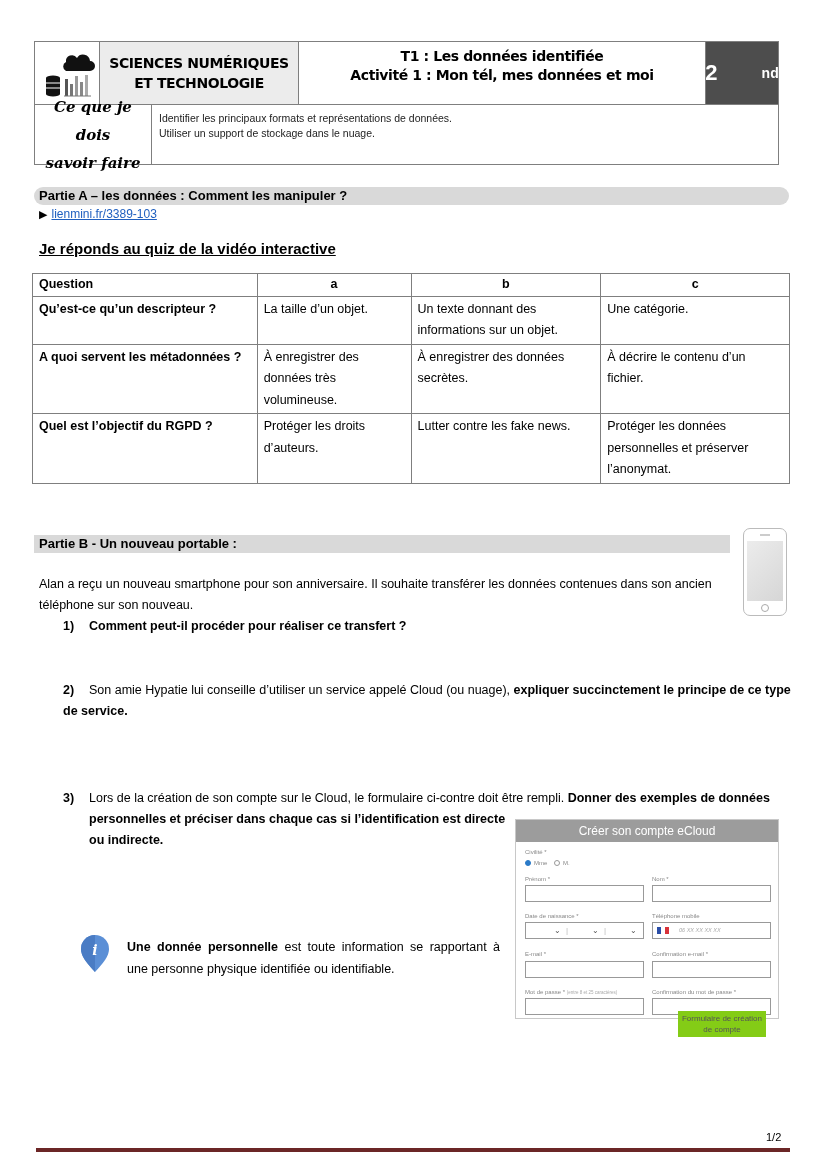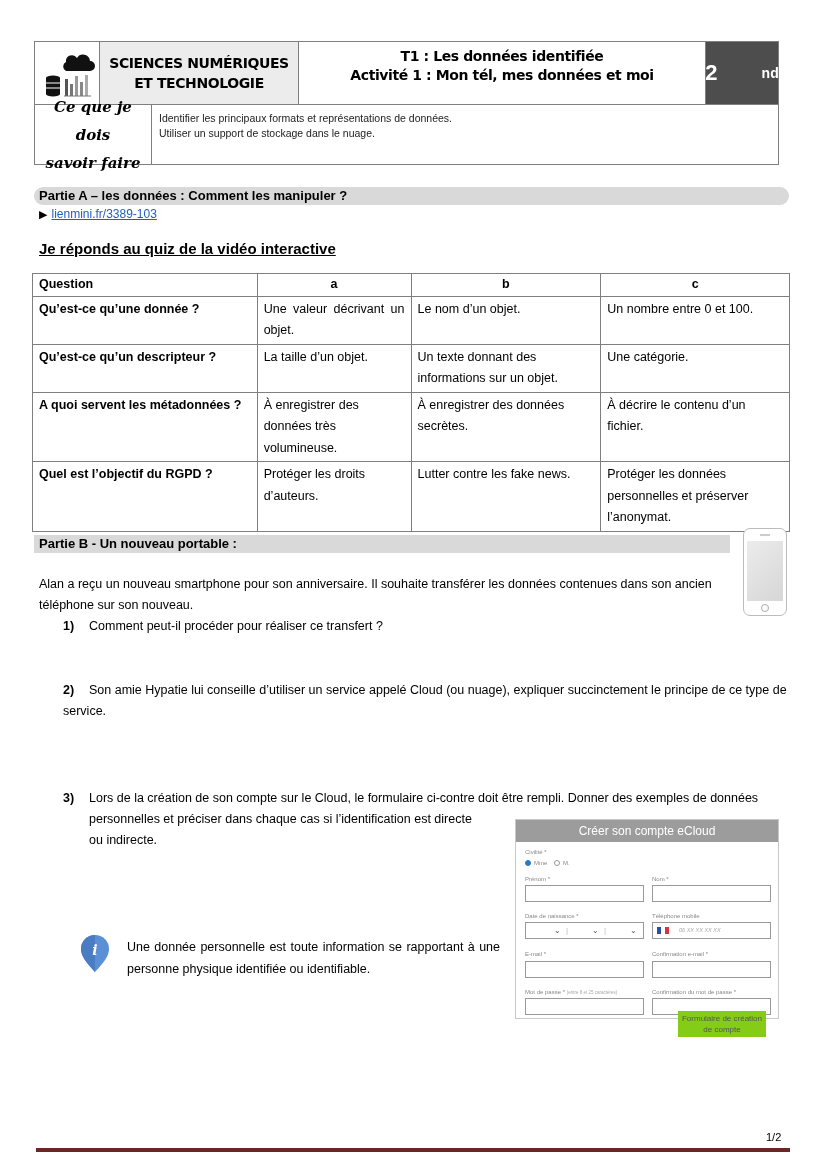--- a/index.html
+++ b/index.html
@@ -34,21 +34,21 @@
   .col-q { width: 225px; } .col-a { width: 154px; } .col-b { width: 190px; } .col-c { width: 189px; }
 
   
   .phone { position: absolute; left: 743px; top: 528px; width: 44px; height: 88px; border: 1px solid #bbb; border-radius: 7px; background: #fff; }
   .phone .screen { position: absolute; left: 3px; top: 12px; right: 3px; bottom: 14px; background: linear-gradient(135deg,#ececec,#d6d6d6); }
   .phone .btn { position: absolute; left: 17px; bottom: 3px; width: 8px; height: 8px; border: 1px solid #aaa; border-radius: 50%; }
   .phone .spk { position: absolute; left: 16px; top: 5px; width: 10px; height: 2px; background: #ccc; }
 
   .para { position: absolute; font-size: 12.5px; line-height: 21px; }
   .num { font-weight: bold; display: inline-block; width: 26px; }
-  b { font-weight: normal; }
+  b { font-weight: bold; }
 
   
   .form { position: absolute; left: 515px; top: 819px; width: 264px; height: 200px; border: 1px solid #c8c8c8; background: #fff; font-size: 6.5px; color: #777; }
   .form-head { height: 22px; background: #9c9c9c; color: #fff; font-size: 12px; text-align: center; line-height: 22px; }
   .form .lbl { position: absolute; font-size: 6px; color: #888; }
   .form .fld { position: absolute; height: 17px; border: 1px solid #999; background: #fff; }
   .radio { display: inline-block; width: 6px; height: 6px; border-radius: 50%; border: 1px solid #999; vertical-align: middle; margin-right: 3px; }
   .radio.on { background: #2a7ac8; border-color: #2a7ac8; }
   .note { position: absolute; left: 678px; top: 1011px; width: 88px; height: 26px; background: #84cc16; color: #555; font-size: 8px; text-align: center; line-height: 11px; padding-top: 2px; }
 
@@ -111,26 +111,20 @@
 <div class="quiz-title">Je réponds au quiz de la vidéo interactive</div>
 
 <table class="quiz">
   <tbody>
       <tr>
     <th class="col-q">Question</th>
     <th class="col-a c">a</th>
     <th class="col-b c">b</th>
     <th class="col-c c">c</th>
   </tr>
-  <tr style="height:44px;">
-    <td class="q">Qu’est-ce qu’une donnée ?</td>
-    <td style="text-align:justify;">Une valeur décrivant un objet.</td>
-    <td>Le nom d’un objet.</td>
-    <td>Un nombre entre 0 et 100.</td>
-  </tr>
   <tr style="height:43px;">
     <td class="q">Qu’est-ce qu’un descripteur ?</td>
     <td>La taille d’un objet.</td>
     <td>Un texte donnant des informations sur un objet.</td>
     <td>Une catégorie.</td>
   </tr>
   <tr style="height:65px;">
     <td class="q">A quoi servent les métadonnées ?</td>
     <td style="padding-right:30px;">À enregistrer des données très volumineuse.</td>
     <td>À enregistrer des données secrètes.</td>

